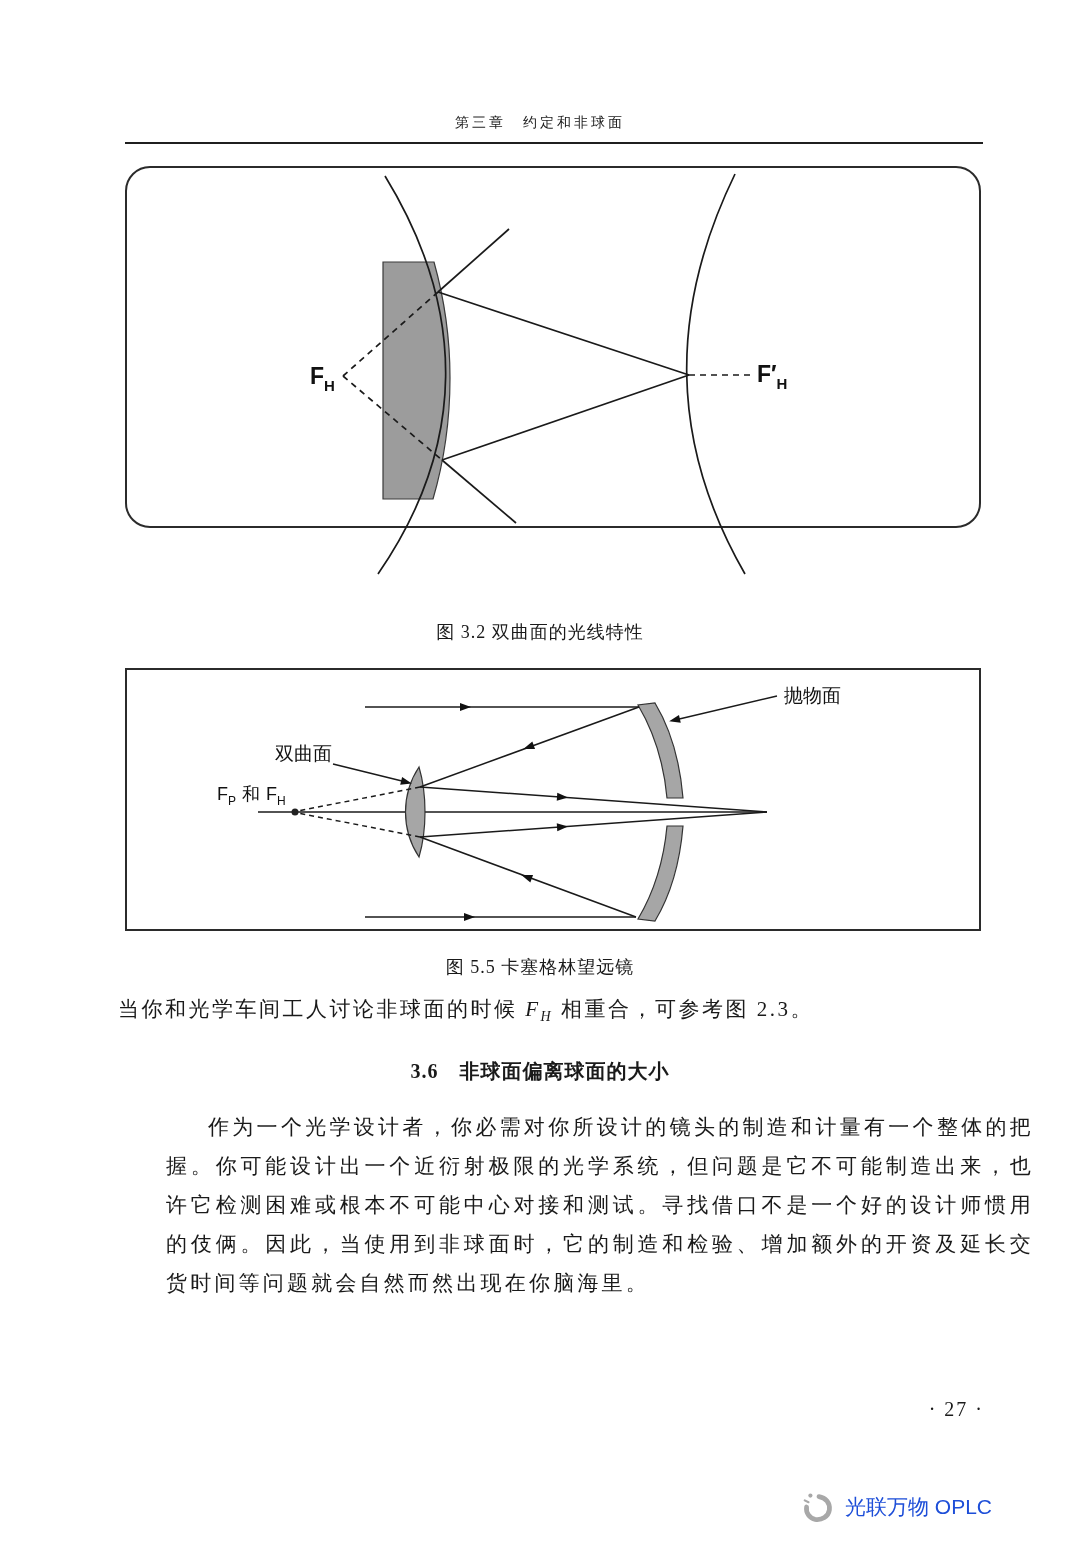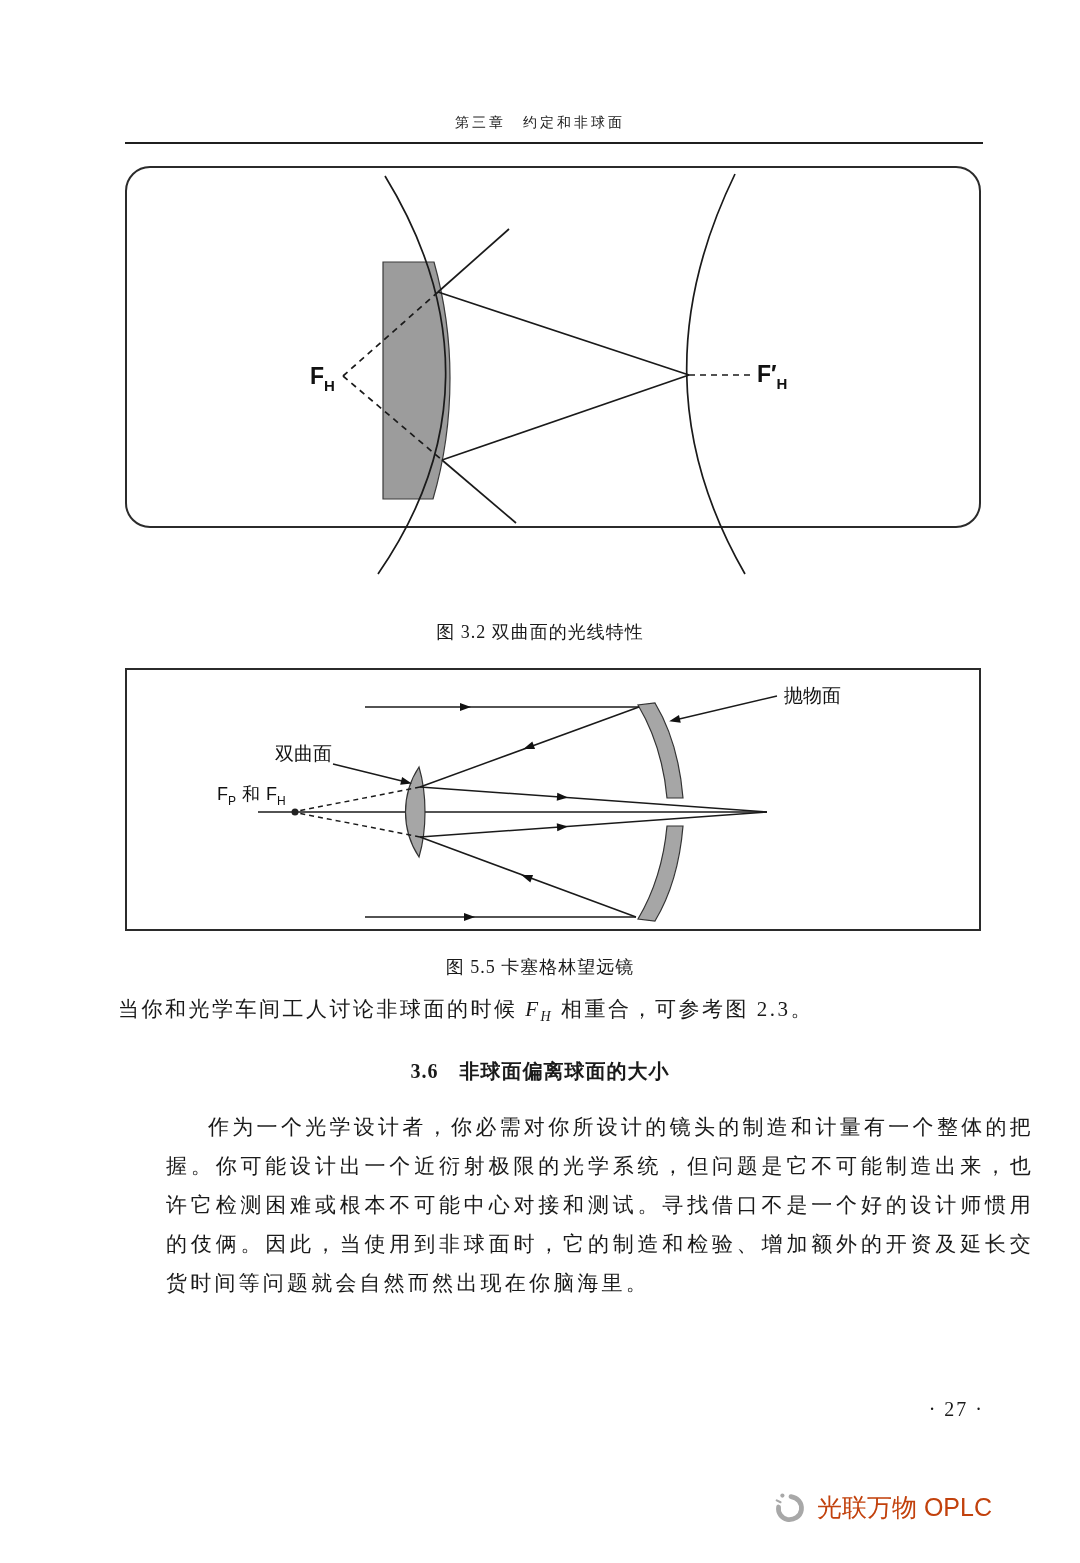--- a/index.html
+++ b/index.html
@@ -41,21 +41,21 @@
   .body-text{
     position:absolute;top:1108px;left:118px;width:868px;
     font-size:21px;line-height:39px;letter-spacing:3.2px;text-align:justify;margin-left:48px;
   }
   .body-text p{margin:0;text-indent:2em;}
   .page-number{
     position:absolute;top:1398px;right:96px;font-size:20px;letter-spacing:2px;margin-left:22px;
   }
   .watermark{
     position:absolute;top:1488px;right:88px;display:flex;align-items:center;gap:8px;
-    color:#c2410c;font-family:"Liberation Sans",sans-serif;font-size:25px;
+    color:#1d4ed8;font-family:"Liberation Sans",sans-serif;font-size:21px;
   }
   .watermark svg{display:block;}
 </style>
 </head>
 <body>
 
 <div class="page">
 
   <div class="header-title">第三章　约定和非球面</div>
   <div class="header-rule"></div>

